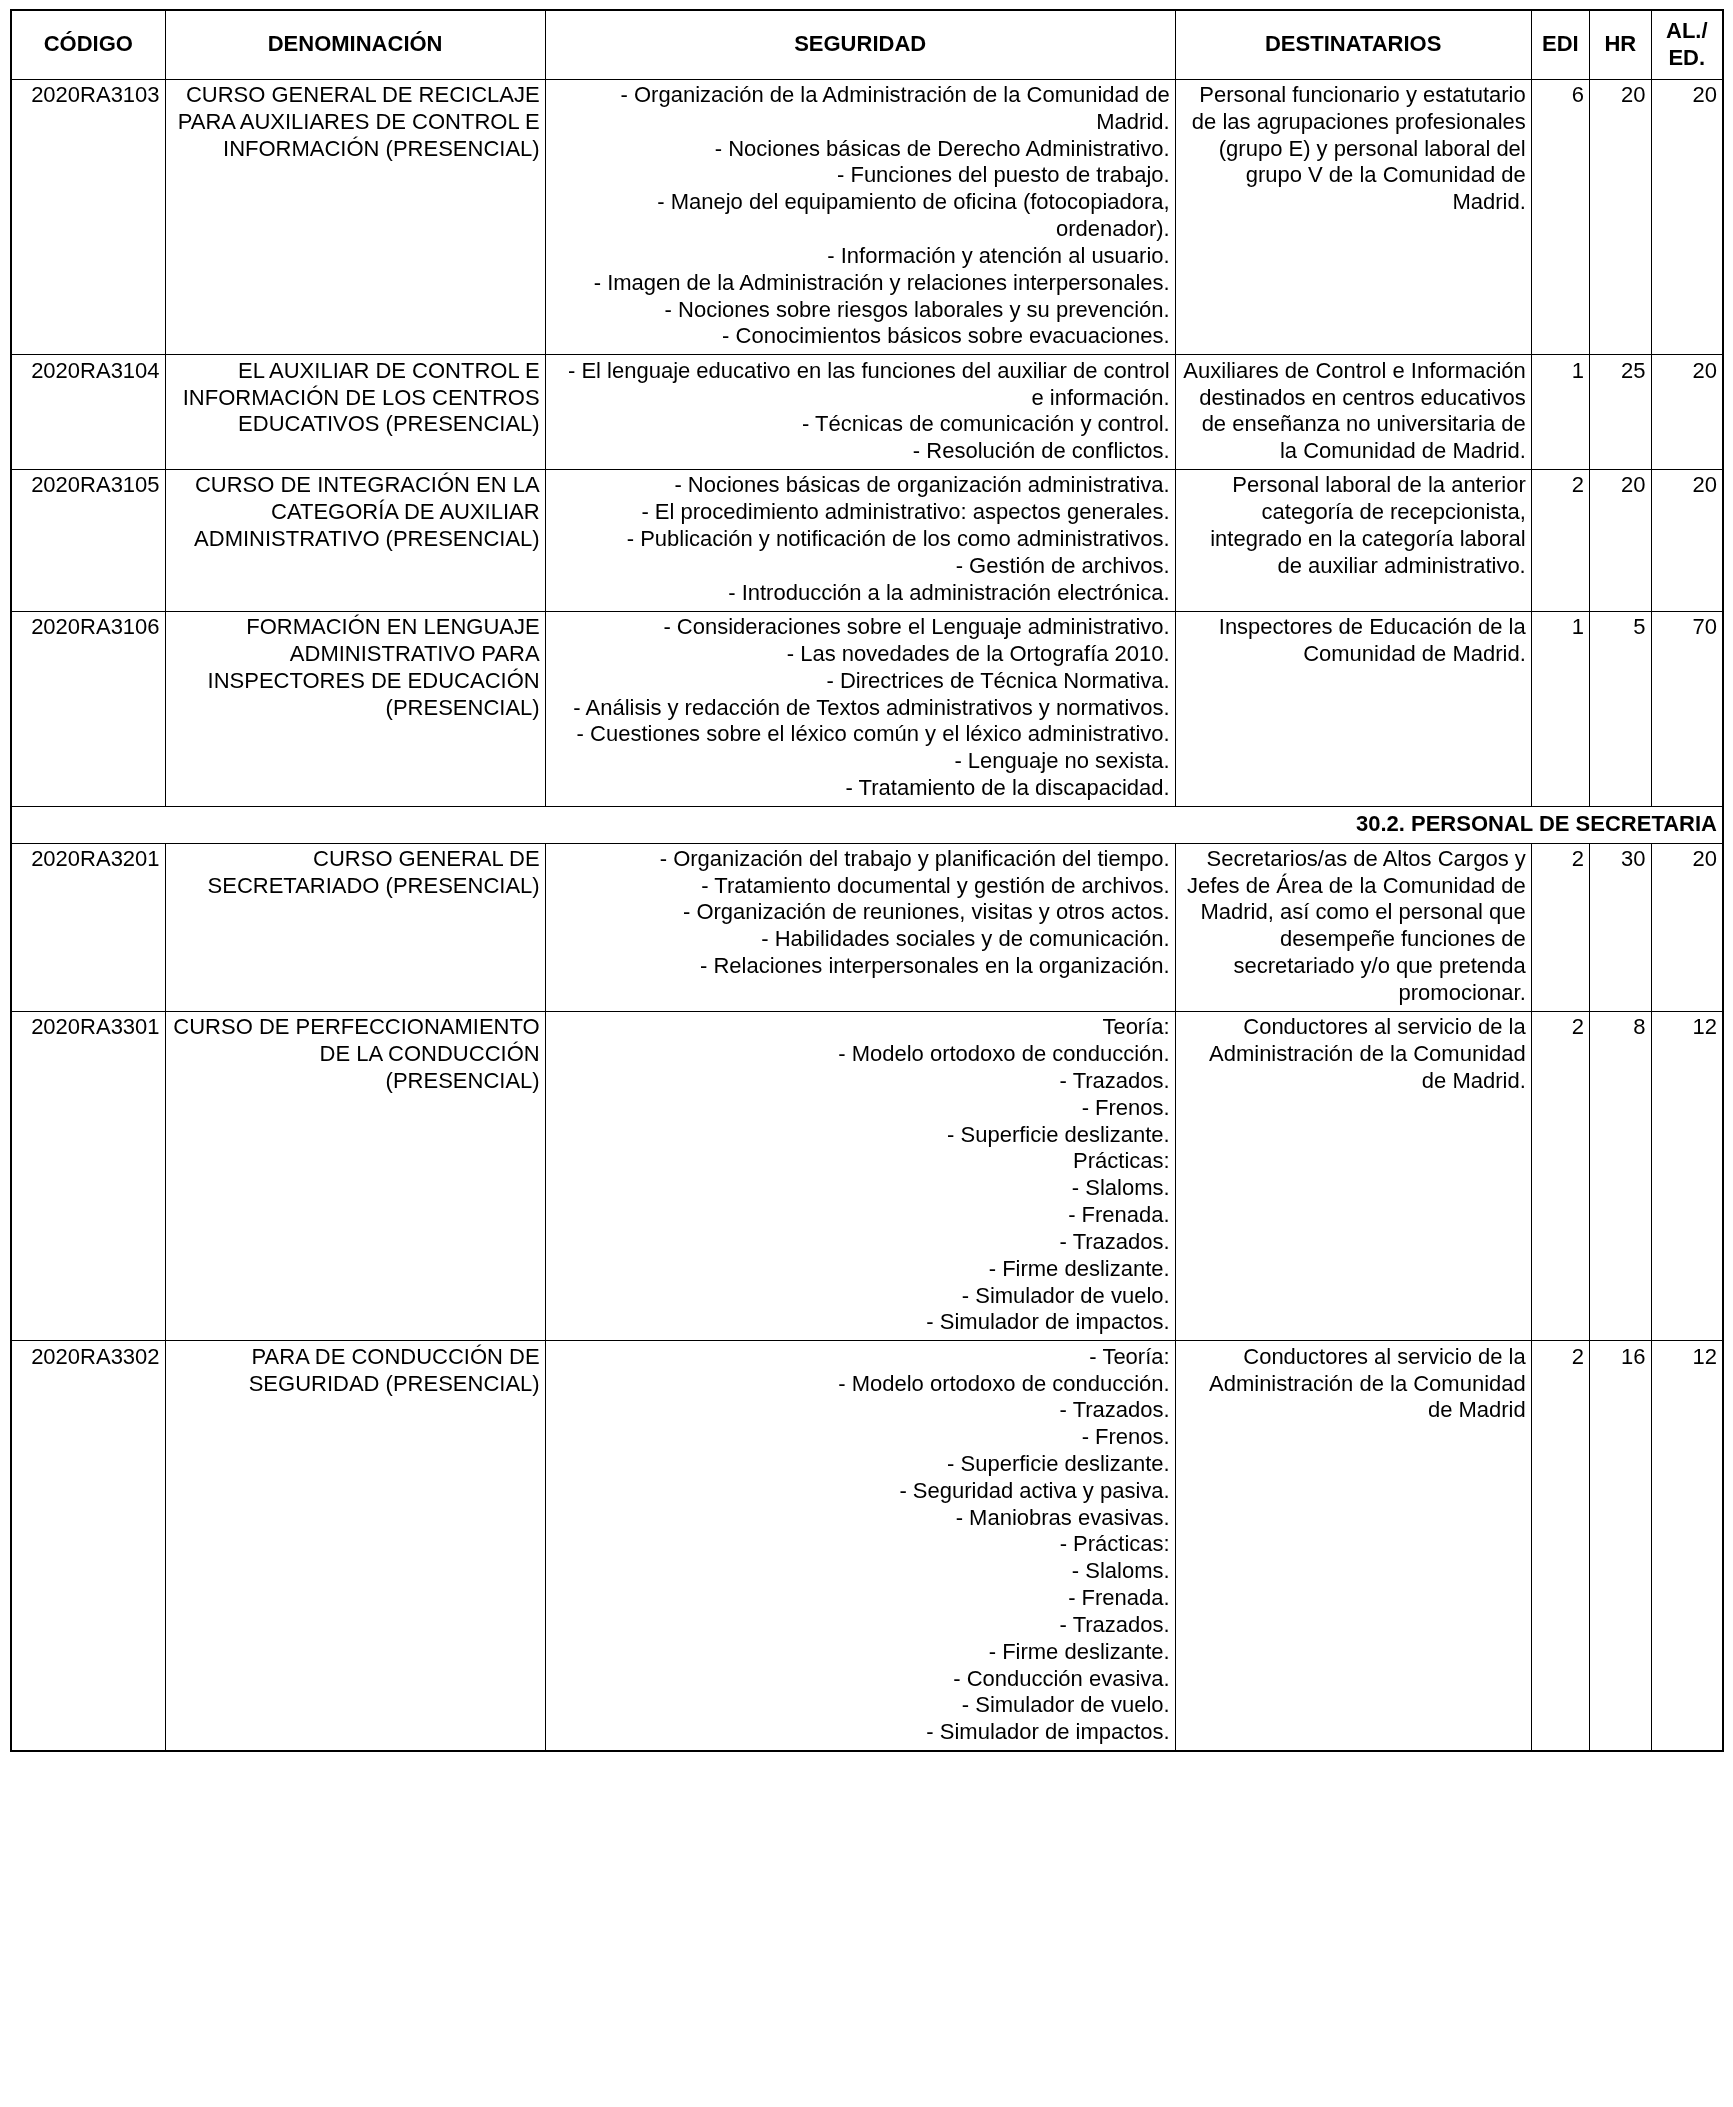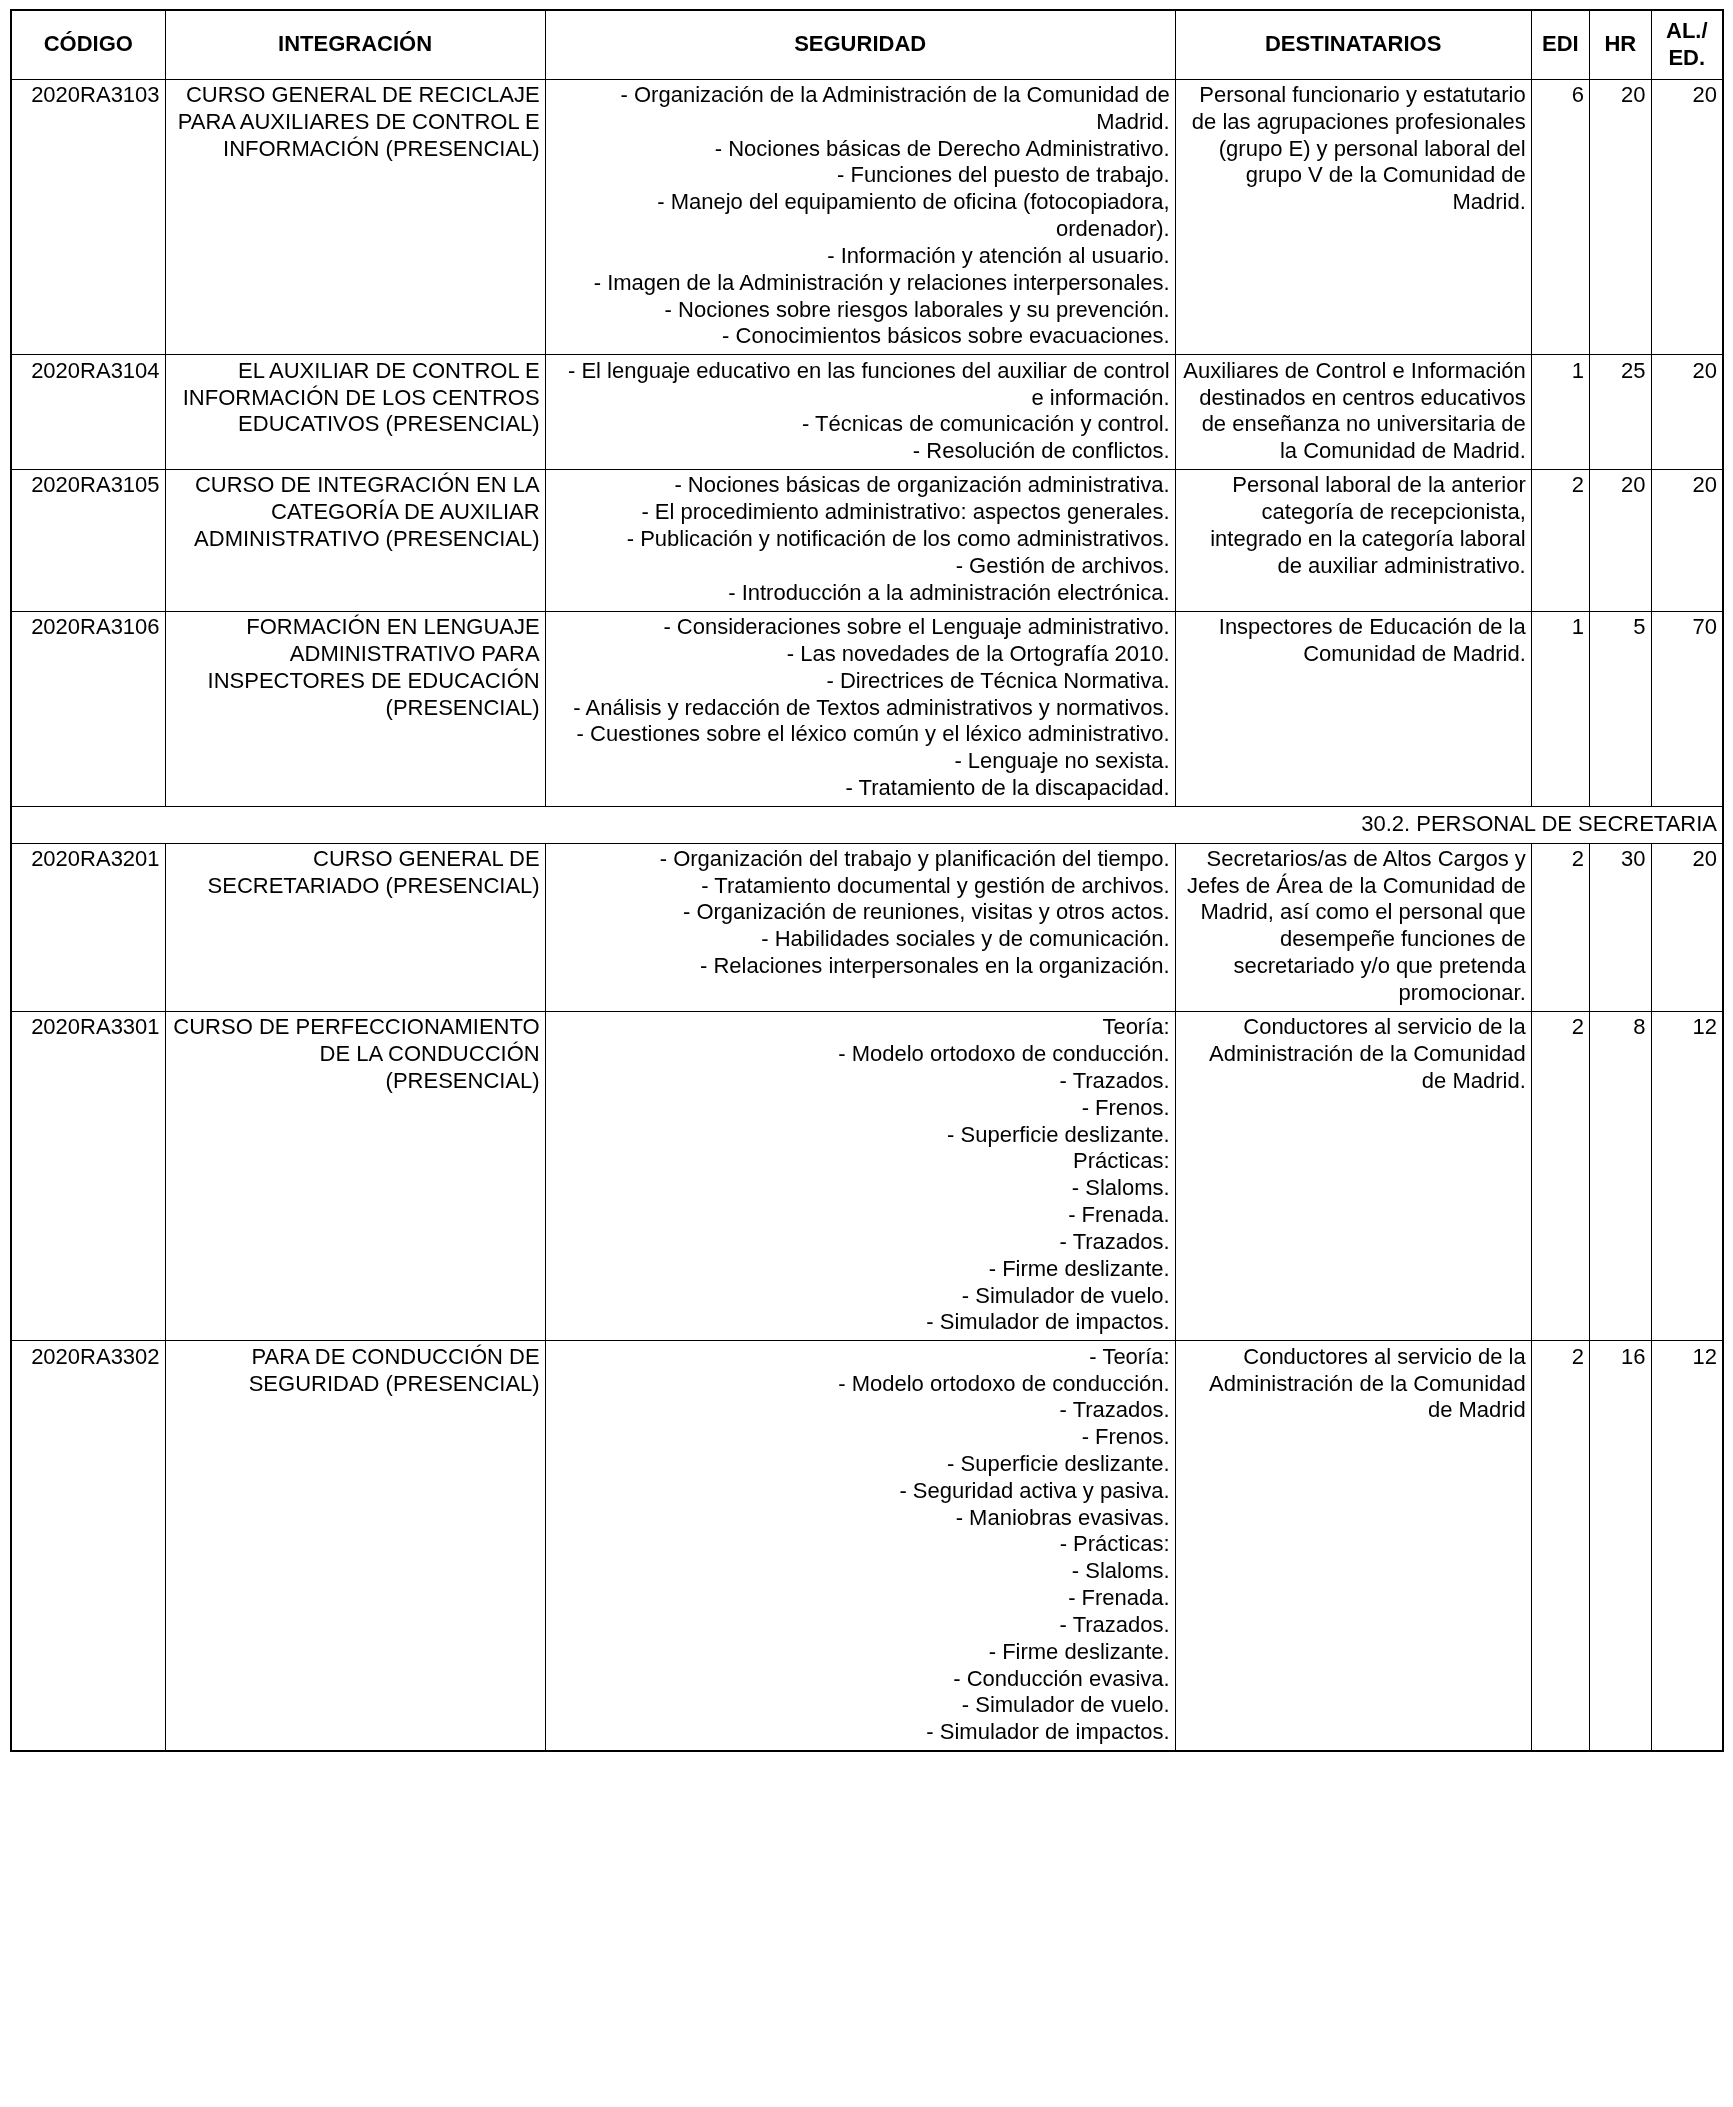--- a/index.html
+++ b/index.html
@@ -37,21 +37,21 @@
     white-space: pre-line;
     padding-top: 7.2px;
     padding-bottom: 7.2px;
   }
   td.codigo   { text-align: left; }
   td.denom    { text-align: left; }
   td.cont     { white-space: pre-line; text-align: left; margin-top: 30px; }
   td.dest     { text-align: left; }
   td.num      { text-align: center; }
   tr.section-row td {
-    font-weight: normal;
+    font-weight: bold;
     padding: 4.3px 5px;
     margin-top: 43px;
   }
   col.c-codigo { width: 9.0%; }
   col.c-denom  { width: 22.2%; }
   col.c-cont   { width: 36.8%; }
   col.c-dest   { width: 20.8%; }
   col.c-edi    { width: 3.4%; }
   col.c-hr     { width: 3.6%; }
   col.c-al     { width: 4.2%; }
@@ -65,21 +65,21 @@
     <col class="c-denom">
     <col class="c-cont">
     <col class="c-dest">
     <col class="c-edi">
     <col class="c-hr">
     <col class="c-al">
   </colgroup>
   <thead>
     <tr>
       <th>CÓDIGO</th>
-      <th>INTEGRACIÓN</th>
+      <th>DENOMINACIÓN</th>
       <th>SEGURIDAD</th>
       <th>DESTINATARIOS</th>
       <th>EDI</th>
       <th>HR</th>
       <th>AL./
 ED.</th>
     </tr>
   </thead>
   <tbody>
 

